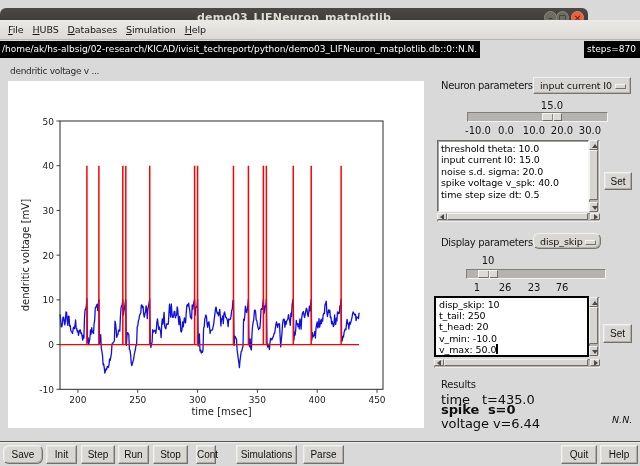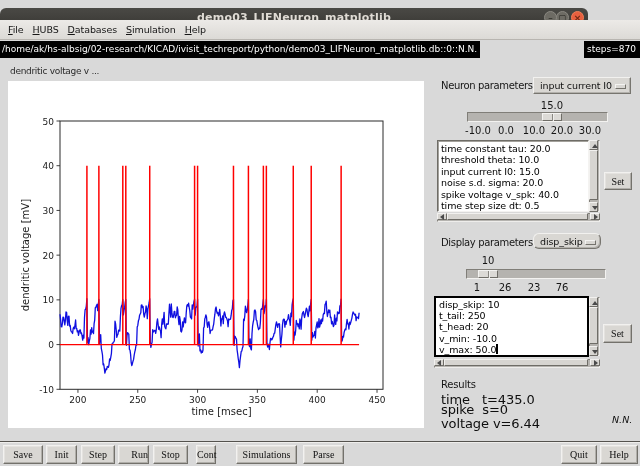--- a/index.html
+++ b/index.html
@@ -81,21 +81,21 @@
                 border-bottom:1px solid #eeedeb; border-right:1px solid #eeedeb; }
   .sb .arrow, .sb .thumb { position:absolute; background:#d7d5d1;
                 border-top:1px solid #f2f1ef; border-left:1px solid #f2f1ef;
                 border-bottom:1px solid #6f6d67; border-right:1px solid #6f6d67; }
   .sb .tri { position:absolute; width:0; height:0; }
 
   .tk-btn { position:absolute; background:#d9d7d3; font-size:10px; color:#111; text-align:center;
             border-top:1px solid #f2f1ef; border-left:1px solid #f2f1ef;
             border-bottom:1px solid #73716b; border-right:1px solid #73716b;
             box-shadow:inset -1px -1px 0 #b0aea9, inset 1px 1px 0 #e4e2df;
-            line-height:15px; font-family:Liberation Serif, serif; }
+            line-height:15px; font-family:Liberation Sans, sans-serif; }
 
   .results-header { position:absolute; font-size:10px; letter-spacing:-0.2px; color:#161616; }
   .results-line { position:absolute; font-size:13px; letter-spacing:-0.1px; color:#0e0e0e; white-space:pre; }
   .signature { position:absolute; font-size:9.5px; color:#0e0e0e;font-style:italic; }
 
   
   .toolbar-sep { position:absolute; left:0; top:441px; width:640px; height:2px;
                  background:#54524e; border-bottom:1px solid #efeeec; }
   .toolbar { position:absolute; left:0; top:444px; width:640px; height:22px; background:#d9d9d9; }
   .toolbar .tk-btn { top:1px; height:19px; line-height:16px; }
@@ -186,21 +186,20 @@
     <div class="slider-handle" id="nslider-handle" style="left: 74px;"></div>
   </div>
   <div class="slider-ticks" style="left:467px; top:125px; width:141px;" id="nslider-ticks">
       <span style="left: 11px;">-10.0</span>
       <span style="left: 39px;">0.0</span>
       <span style="left: 67px;">10.0</span>
       <span style="left: 95px;">20.0</span>
       <span style="left: 123px;">30.0</span>
     </div>
   <div class="tk-list" style="left:437px; top:140px; width:152px; height:72px;" id="neuron-list">
-      <div class="row">time constant tau: 20.0</div>
       <div class="row">threshold theta: 10.0</div>
       <div class="row">input current I0: 15.0</div>
       <div class="row">noise s.d. sigma: 20.0</div>
       <div class="row">spike voltage v_spk: 40.0</div>
       <div class="row">time step size dt: 0.5</div>
     </div>
   <div class="sb v" style="left:589px; top:140px; width:11px; height:72px;" id="sbv1">
       <div class="trough"></div>
       <div class="arrow" style="left: 0px; top: 0px; width: 9px; height: 10px;">
         <div class="tri" style="left:1.5px;top:2.5px;border-left:3px solid transparent;border-right:3px solid transparent;border-bottom:4px solid #4a4a4a"></div>
@@ -262,29 +261,29 @@
       <div class="arrow" style="right: 0px; top: 0px; width: 10px; height: 7px;">
         <div class="tri" style="left:3px;top:0px;border-top:3px solid transparent;border-bottom:3px solid transparent;border-left:4px solid #4a4a4a"></div>
       </div>
       <div class="thumb" style="left: 10px; top: 0px; width: 144px; height: 7px;"></div>
     </div>
   <button class="tk-btn" style="left:603px; top:324px; width:29px; height:19px; line-height:16px;">Set</button>
 
   <div class="results-header" style="left:441px; top:379px;">Results</div>
   <div class="results-line" style="left:441px; top:392px;">time   t=435.0</div>
   <div class="results-line" style="left:441px; top:416px;">voltage v=6.44</div>
-  <div class="results-line" style="left:441px; top:402px;">spike  s=0</div>
+  <div class="results-line" style="left:441px; top:402px;font-weight:bold;">spike  s=0</div>
   <div class="signature" style="left:612px; top:414px;">N.N.</div>
 
   <div class="toolbar-sep"></div>
   <div class="toolbar">
-    <button class="tk-btn" style="left:3px;   width:40px;">Save</button>
+    <button class="tk-btn" style="left:3px;   width:40px;border-radius:6px;">Save</button>
     <button class="tk-btn" style="left:46px;  width:31px;">Init</button>
     <button class="tk-btn" style="left:81px;  width:34px;">Step</button>
-    <button class="tk-btn" style="left:118px; width:31px;text-align:right;">Run</button>
+    <button class="tk-btn" style="left:118px; width:31px;">Run</button>
     <button class="tk-btn" style="left:153px; width:35px;">Stop</button>
     <button class="tk-btn" style="left:196px; width:20px;">Cont</button>
     <button class="tk-btn" style="left:236px; width:61px;">Simulations</button>
     <button class="tk-btn" style="left:303px; width:41px;">Parse</button>
     <button class="tk-btn" style="left:561px; width:36px;">Quit</button>
     <button class="tk-btn" style="left:600px; width:38px;">Help</button>
   </div>
 
 </div>
 

